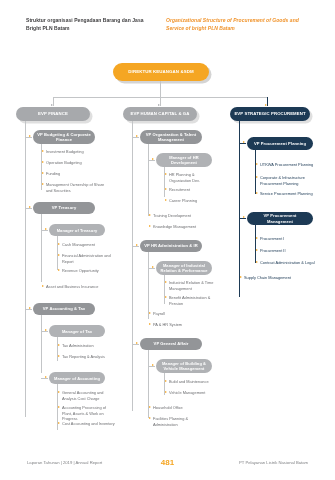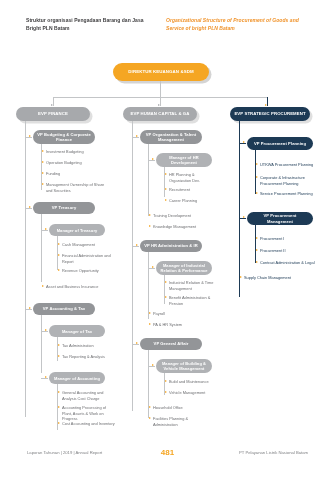--- a/index.html
+++ b/index.html
@@ -138,21 +138,21 @@
     width: 0;
     height: 0;
     border-top: 1.6px solid transparent;
     border-bottom: 1.6px solid transparent;
     border-left: 2.2px solid #f5a623;
   }
 
   
   .footer {
     position: absolute;
-    bottom: 18px;
+    bottom: 8px;
     left: 0;
     width: 335px;
     height: 12px;
     text-align: right;
   }
   .footer-left {
     position: absolute;
     left: 27px;
     top: 0;
     font-size: 4.2px;

